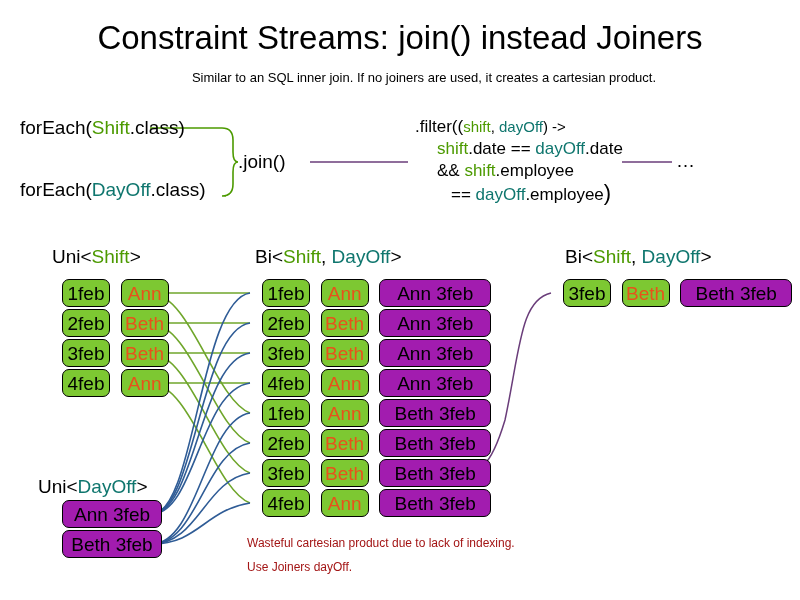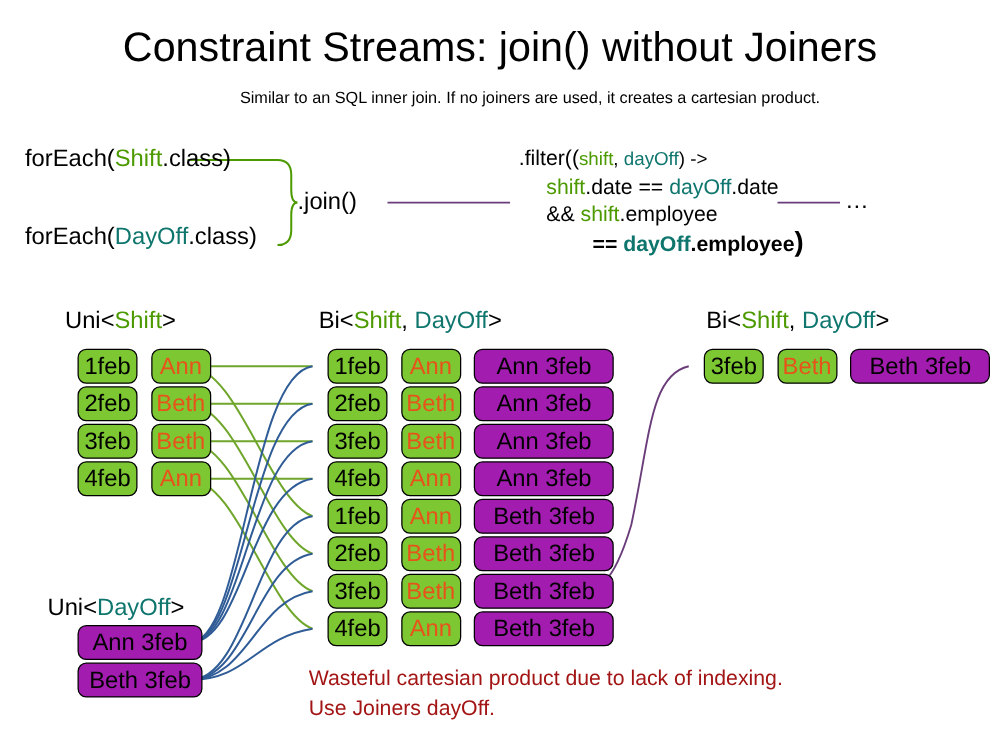--- a/index.html
+++ b/index.html
@@ -26,21 +26,21 @@
   .tok-shift{color:#4C9A00;}
   .tok-dayoff{color:#0f766e;}
   .code-foreach-shift{left:20px;top:116px;}
   .code-foreach-dayoff{left:20px;top:178px;}
   .code-join{left:238px;top:150px;}
 
   .filter-block{position:absolute;left:415px;top:116px;font-size:17px;line-height:22px;color:#000;}
   .filter-block .l1{margin-left:0px;}
   .filter-block .l2{margin-left:22px;}
   .filter-block .l3{margin-left:22px;}
-  .filter-block .l4{margin-left:59px;font-weight:bold;}
+  .filter-block .l4{margin-left:36px;}
   .filter-block .small{font-size:15px;}
   .paren-big{font-size:22px;}
   .dots{position:absolute;left:676px;top:150px;font-size:19px;color:#000;letter-spacing:1px;}
 
   
   .stream-label{position:absolute;font-size:19px;line-height:22px;white-space:nowrap;color:#000;}
   .lbl-uni-shift{left:52px;top:246px;}
   .lbl-bi-mid{left:255px;top:246px;}
   .lbl-bi-right{left:565px;top:246px;}
   .lbl-uni-dayoff{left:38px;top:464px;margin-top:12px;}
@@ -75,21 +75,21 @@
   
   .right-rows{position:absolute;left:551px;top:279px;}
 
   
   .dayoff-rows{position:absolute;left:50px;top:500px;}
   .dayoff-rows .cell{width:100px;}
 
   
   .warning{
     position:absolute;left:247px;top:531px;
-    font-size:17px;line-height:24px;color:#A31515;white-space:nowrap;
+    font-size:12px;line-height:24px;color:#A31515;white-space:nowrap;
   }
   .warning .w2{color:#A31515;}
 
   svg.lines{position:absolute;left:0;top:0;width:800px;height:600px;pointer-events:none;}
 </style>
 </head>
 <body>
 
 <div id="stage">
 
@@ -118,21 +118,21 @@
       <path d="M152,514 C195,514 200,390 250,383"></path>
       <path d="M152,544 C198,544 205,420 250,413"></path>
       <path d="M152,544 C198,544 205,450 250,443"></path>
       <path d="M152,544 C198,544 205,480 250,473"></path>
       <path d="M152,544 C198,544 205,510 250,503"></path>
     </g>
 
     <path d="M452,473 C480,473 490,470 505,420 C520,350 520,300 551,293" fill="none" stroke="#6A3D7A" stroke-width="1.5"></path>
   </svg>
 
-  <div class="title">Constraint Streams: join() without Joiners</div>
+  <div class="title">Constraint Streams: join() instead Joiners</div>
   <div class="subtitle">Similar to an SQL inner join. If no joiners are used, it creates a cartesian product.</div>
 
   <div class="code code-foreach-shift">
     <span>forEach(</span><span class="tok-shift">Shift</span><span>.class)</span>
   </div>
 
   <div class="code code-foreach-dayoff">
     <span>forEach(</span><span class="tok-dayoff">DayOff</span><span>.class)</span>
   </div>
 

